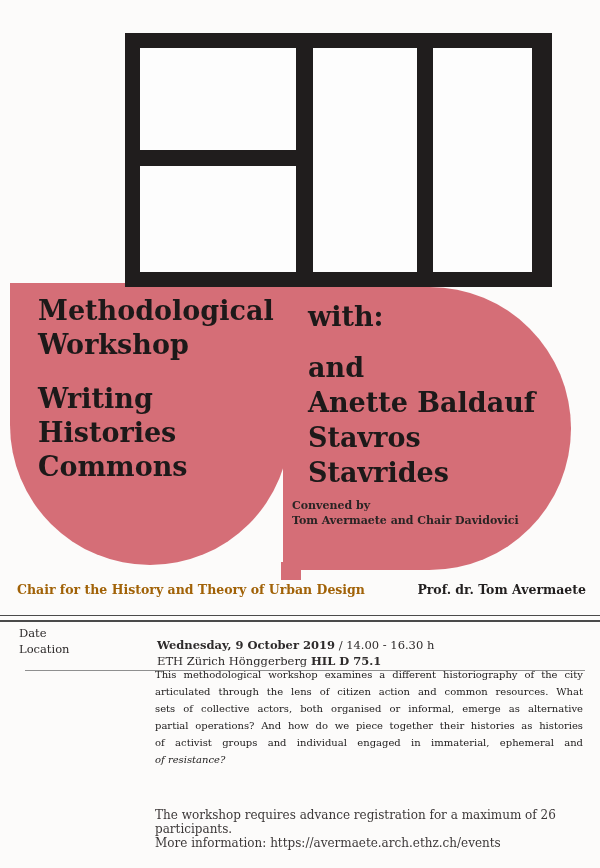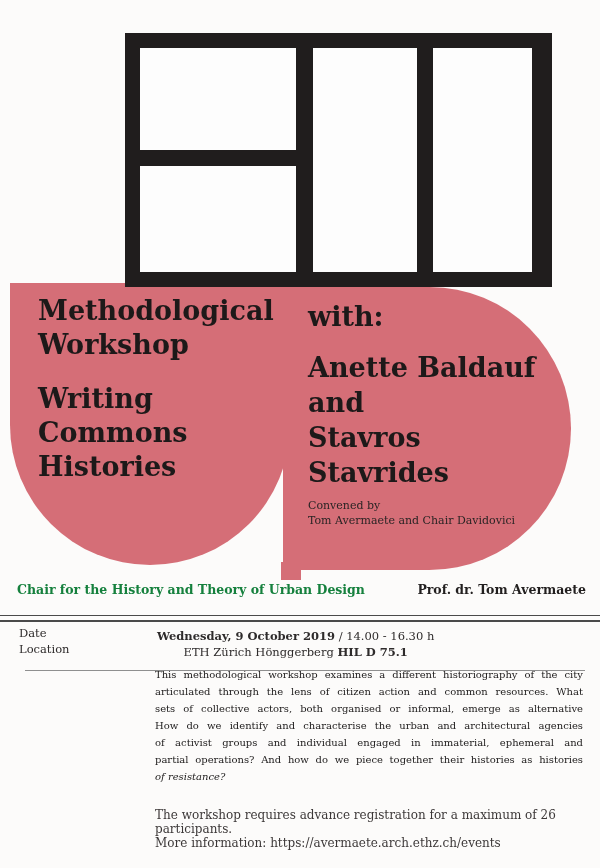--- a/index.html
+++ b/index.html
@@ -19,35 +19,35 @@
   .c2{left:15px;top:133px;width:156px;height:106px;}
   .c3{left:188px;top:15px;width:104px;height:224px;}
   .c4{left:308px;top:15px;width:99px;height:224px;}
 
   
   .hero-text{position:absolute;z-index:3;color:#1d1919;font-weight:bold;font-size:27px;line-height:34px;letter-spacing:0;}
   .headline-left{left:38px;top:294px;}
   .title-left{left:38px;top:382px;}
   .with-label{left:308px;top:300px;}
   .names{left:308px;top:350px;line-height:35px;}
-  .convened{position:absolute;left:308px;top:498px;z-index:3;color:#2a2424;font-size:11px;line-height:15px;font-weight:normal;}
+  .convened{position:absolute;left:292px;top:498px;z-index:3;color:#2a2424;font-size:11px;line-height:15px;font-weight:bold;}
 
   
   .chair-row{position:absolute;left:0;top:582px;width:600px;z-index:3;font-size:12.5px;font-weight:bold;}
-  .chair{position:absolute;left:17px;color:#15803d;}
+  .chair{position:absolute;left:17px;color:#a16207;}
   .prof{position:absolute;right:14px;color:#221f1f;margin-left:8px;}
 
   
   .rule-double{position:absolute;left:0;top:615px;width:600px;height:4px;border-top:1.5px solid #4a4a4a;border-bottom:2px solid #4a4a4a;z-index:3;}
   .rule-thin{position:absolute;left:25px;top:670px;width:560px;height:0;border-top:1px solid #8f8f8f;z-index:3;}
 
   
   .meta{position:absolute;top:625px;left:0;width:600px;z-index:3;font-size:11.5px;line-height:16px;color:#2e2b2b;}
   .meta-labels{position:absolute;left:19px;top:0;}
-  .meta-values{position:absolute;left:157px;top:3px;text-align:center;}
+  .meta-values{position:absolute;left:157px;top:12px;}
   .b{font-weight:bold;}
 
   
   .bodytext{position:absolute;left:155px;top:666px;width:428px;z-index:3;font-size:10px;line-height:17px;color:#1c1a1a;}
   .bline{text-align:justify;text-align-last:justify;}
   .bline.last{text-align-last:left;font-style:italic;}
 
   
   .footnotes{position:absolute;left:155px;top:808px;width:420px;z-index:3;font-size:12px;line-height:14px;color:#3c3838;}
 </style>
@@ -66,28 +66,28 @@
     <div class="cell c3"></div>
     <div class="cell c4"></div>
   </div>
 
   <div class="hero-text headline-left">
     <div>Methodological</div>
     <div>Workshop</div>
   </div>
   <div class="hero-text title-left">
     <div>Writing</div>
+    <div>Histories</div>
     <div>Commons</div>
-    <div>Histories</div>
   </div>
 
   <div class="hero-text with-label">with:</div>
   <div class="hero-text names">
+    <div>and</div>
     <div>Anette Baldauf</div>
-    <div>and</div>
     <div>Stavros</div>
     <div>Stavrides</div>
   </div>
   <div class="convened">
     <div>Convened by</div>
     <div>Tom Avermaete and Chair Davidovici</div>
   </div>
 
   <div class="chair-row">
     <span class="chair">Chair for the History and Theory of Urban Design</span>
@@ -106,23 +106,22 @@
       <div><span>ETH Zürich Hönggerberg </span><span class="b">HIL D 75.1</span></div>
     </div>
   </div>
 
   <div class="rule-thin"></div>
 
   <div class="bodytext">
     <div class="bline">This methodological workshop examines a different historiography of the city</div>
     <div class="bline">articulated through the lens of citizen action and common resources. What</div>
     <div class="bline">sets of collective actors, both organised or informal, emerge as alternative</div>
-    <div class="bline">How do we identify and characterise the urban and architectural agencies</div>
+    <div class="bline">partial operations? And how do we piece together their histories as histories</div>
     <div class="bline">of activist groups and individual engaged in immaterial, ephemeral and</div>
-    <div class="bline">partial operations? And how do we piece together their histories as histories</div>
     <div class="bline last">of resistance?</div>
   </div>
 
   <div class="footnotes">
     <div>The workshop requires advance registration for a maximum of 26 participants.</div>
     <div>More information: https://avermaete.arch.ethz.ch/events</div>
   </div>
 
 </div>
 

